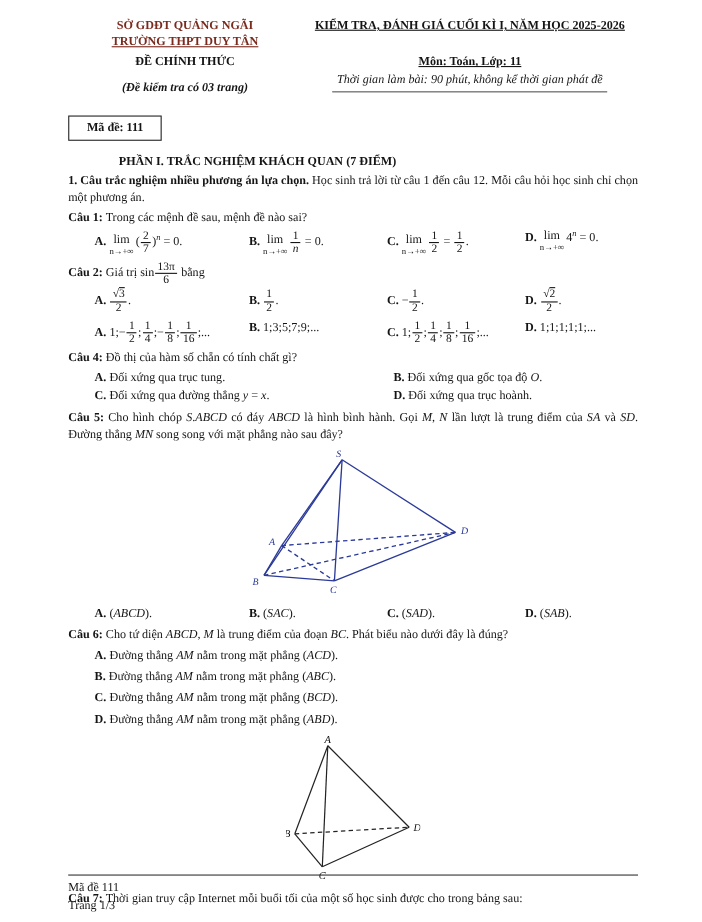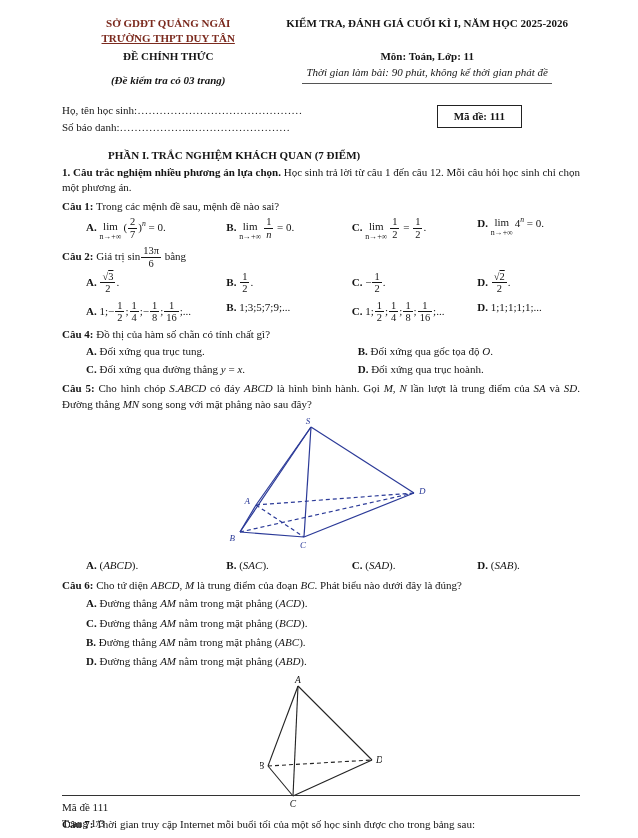--- a/index.html
+++ b/index.html
@@ -11,21 +11,21 @@
   }
   .page { position: relative; width: 638px; height: 838px; padding: 16px 58px 48px 62px; overflow: hidden; }
 
   
   .header { display: flex; align-items: flex-start; }
   .header-left { width: 41%; text-align: center; font-weight: bold; }
   .h-dept { color: var(--accent, #7b2a1e); }
   .h-school { color: var(--accent, #7b2a1e); text-decoration: underline; }
   .h-official { margin-top: 2px; }
   .h-note { font-style: italic; margin-top: 9px; }
-  .header-right { width: 59%; text-align: center; }
+  .header-right { width: 59%; text-align: center; text-decoration: underline; }
   .h-title { font-weight: bold; }
   .h-subject { font-weight: bold; margin-top: 18px; }
   .h-duration { font-style: italic; display: inline-block; padding: 0 4px 3px; border-bottom: 1px solid #555; }
 
   
   .student-row { display: flex; justify-content: space-between; align-items: flex-start; margin-top: 13px; }
   .student-lines div { line-height: 1.55; }
   .exam-code-box { border: 1.4px solid #222; padding: 3px 16px; font-weight: bold; margin-right: 58px; margin-top: 3px; }
 
   
@@ -75,24 +75,20 @@
       <div class="h-note">(Đề kiểm tra có 03 trang)</div>
     </div>
     <div class="header-right">
       <div class="h-title">KIỂM TRA, ĐÁNH GIÁ CUỐI KÌ I, NĂM HỌC 2025-2026</div>
       <div class="h-subject">Môn: Toán, Lớp: 11</div>
       <div class="h-duration">Thời gian làm bài: 90 phút, không kể thời gian phát đề</div>
     </div>
   </div>
 
   <div class="student-row">
-    <div class="student-lines">
-      <div>Họ, tên học sinh:………………………………………</div>
-      <div>Số báo danh:………………..………………………</div>
-    </div>
     <div class="exam-code-box">Mã đề: 111</div>
   </div>
 
   <div class="part-heading">PHẦN I. TRẮC NGHIỆM KHÁCH QUAN (7 ĐIỂM)</div>
   <div class="type-line"><b>1. Câu trắc nghiệm nhiều phương án lựa chọn.</b><span> Học sinh trả lời từ câu 1 đến câu 12. Mỗi câu hỏi học sinh chỉ chọn một phương án.</span></div>
 
   <div class="question">
     <p class="q-stem"><b class="qnum">Câu 1:</b> <span class="stem-text">Trong các mệnh đề sau, mệnh đề nào sai?</span></p>
     <div class="q-options cols-4">
         <div class="option"><b class="opt-label">A.</b> <span class="opt-text"><span class="op"><span class="op-word">lim</span><span class="op-sub">n→+∞</span></span>(<span class="frac"><span class="num">2</span><span class="den">7</span></span>)<sup>n</sup> = 0.</span></div>
@@ -161,22 +157,22 @@
         <div class="option"><b class="opt-label">B.</b> <span class="opt-text">(<span class="mi">SAC</span>).</span></div>
         <div class="option"><b class="opt-label">C.</b> <span class="opt-text">(<span class="mi">SAD</span>).</span></div>
         <div class="option"><b class="opt-label">D.</b> <span class="opt-text">(<span class="mi">SAB</span>).</span></div>
       </div>
   </div>
 
   <div class="question">
     <p class="q-stem"><b class="qnum">Câu 6:</b> <span class="stem-text">Cho tứ diện <span class="mi">ABCD</span>, <span class="mi">M</span> là trung điểm của đoạn <span class="mi">BC</span>. Phát biểu nào dưới đây là đúng?</span></p>
     <div class="q-options cols-1">
         <div class="option"><b class="opt-label">A.</b> <span class="opt-text">Đường thẳng <span class="mi">AM</span> nằm trong mặt phẳng (<span class="mi">ACD</span>).</span></div>
+        <div class="option"><b class="opt-label">B.</b> <span class="opt-text">Đường thẳng <span class="mi">AM</span> nằm trong mặt phẳng (<span class="mi">ABC</span>).</span></div>
         <div class="option"><b class="opt-label">C.</b> <span class="opt-text">Đường thẳng <span class="mi">AM</span> nằm trong mặt phẳng (<span class="mi">BCD</span>).</span></div>
-        <div class="option"><b class="opt-label">B.</b> <span class="opt-text">Đường thẳng <span class="mi">AM</span> nằm trong mặt phẳng (<span class="mi">ABC</span>).</span></div>
         <div class="option"><b class="opt-label">D.</b> <span class="opt-text">Đường thẳng <span class="mi">AM</span> nằm trong mặt phẳng (<span class="mi">ABD</span>).</span></div>
       </div>
     <div class="q-figure">
       <svg width="122" height="136" viewBox="0 0 122 136">
         <g fill="none" stroke="#222222" stroke-width="1.1">
           <path d="M38,12 L8,92"></path>
           <path d="M38,12 L33,122"></path>
           <path d="M38,12 L112,86"></path>
           <path d="M8,92 L33,122"></path>
           <path d="M33,122 L112,86"></path>

